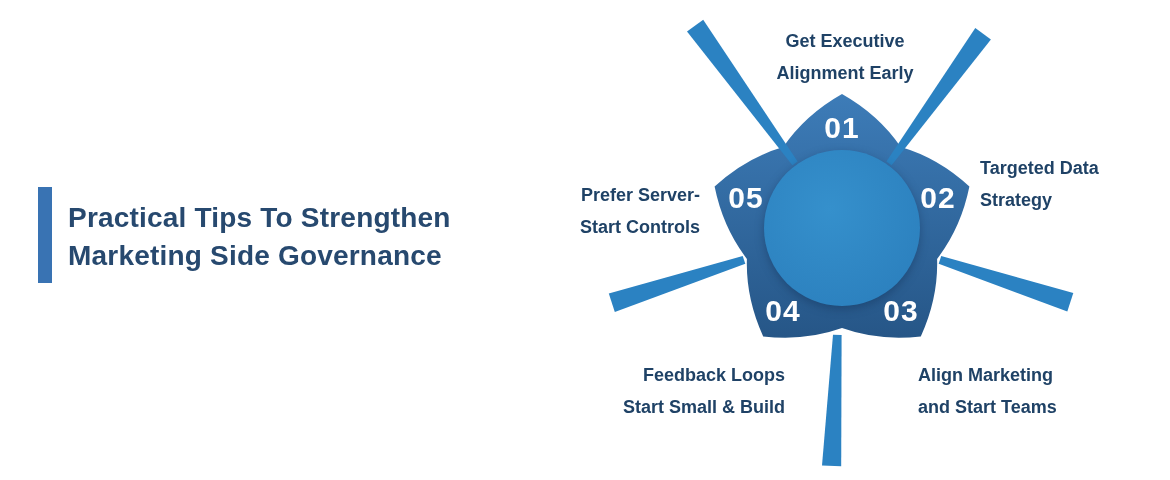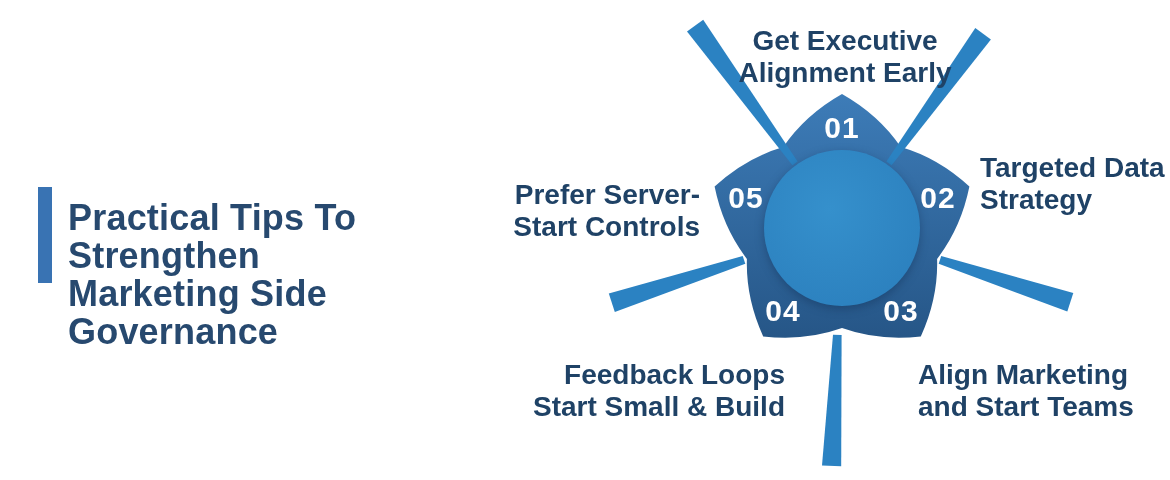--- a/index.html
+++ b/index.html
@@ -13,37 +13,37 @@
   
   .accent-bar{
     position:absolute;left:38px;top:187px;
     width:14px;height:96px;
     background:#3973b3;
   }
   .main-title{
     position:absolute;left:68px;top:199px;
     width:470px;
     color:#27496f;
-    font-size:36px;font-weight:700;
+    font-size:28px;font-weight:700;
     line-height:38px;letter-spacing:.2px;
   }
   
   #wheel-svg{position:absolute;left:0;top:0;}
   .step-num{
     font-family:"Liberation Sans", sans-serif;
     font-size:30px;font-weight:700;
     letter-spacing:1px;
     fill:#ffffff;
     text-anchor:middle;
   }
   
   .step-label{
     position:absolute;
     color:#1f4266;
-    font-size:28px;font-weight:700;
+    font-size:18px;font-weight:700;
     line-height:32px;
   }
   .lbl-top{left:665px;top:25px;width:360px;text-align:center;}
   .lbl-right{left:980px;top:152px;width:200px;text-align:left;}
   .lbl-bottom-right{left:918px;top:359px;width:240px;text-align:left;}
   .lbl-bottom-left{left:525px;top:359px;width:260px;text-align:right;}
   .lbl-left{left:490px;top:152px;width:210px;text-align:right;margin-top:27px;}
 </style>
 </head>
 <body>

